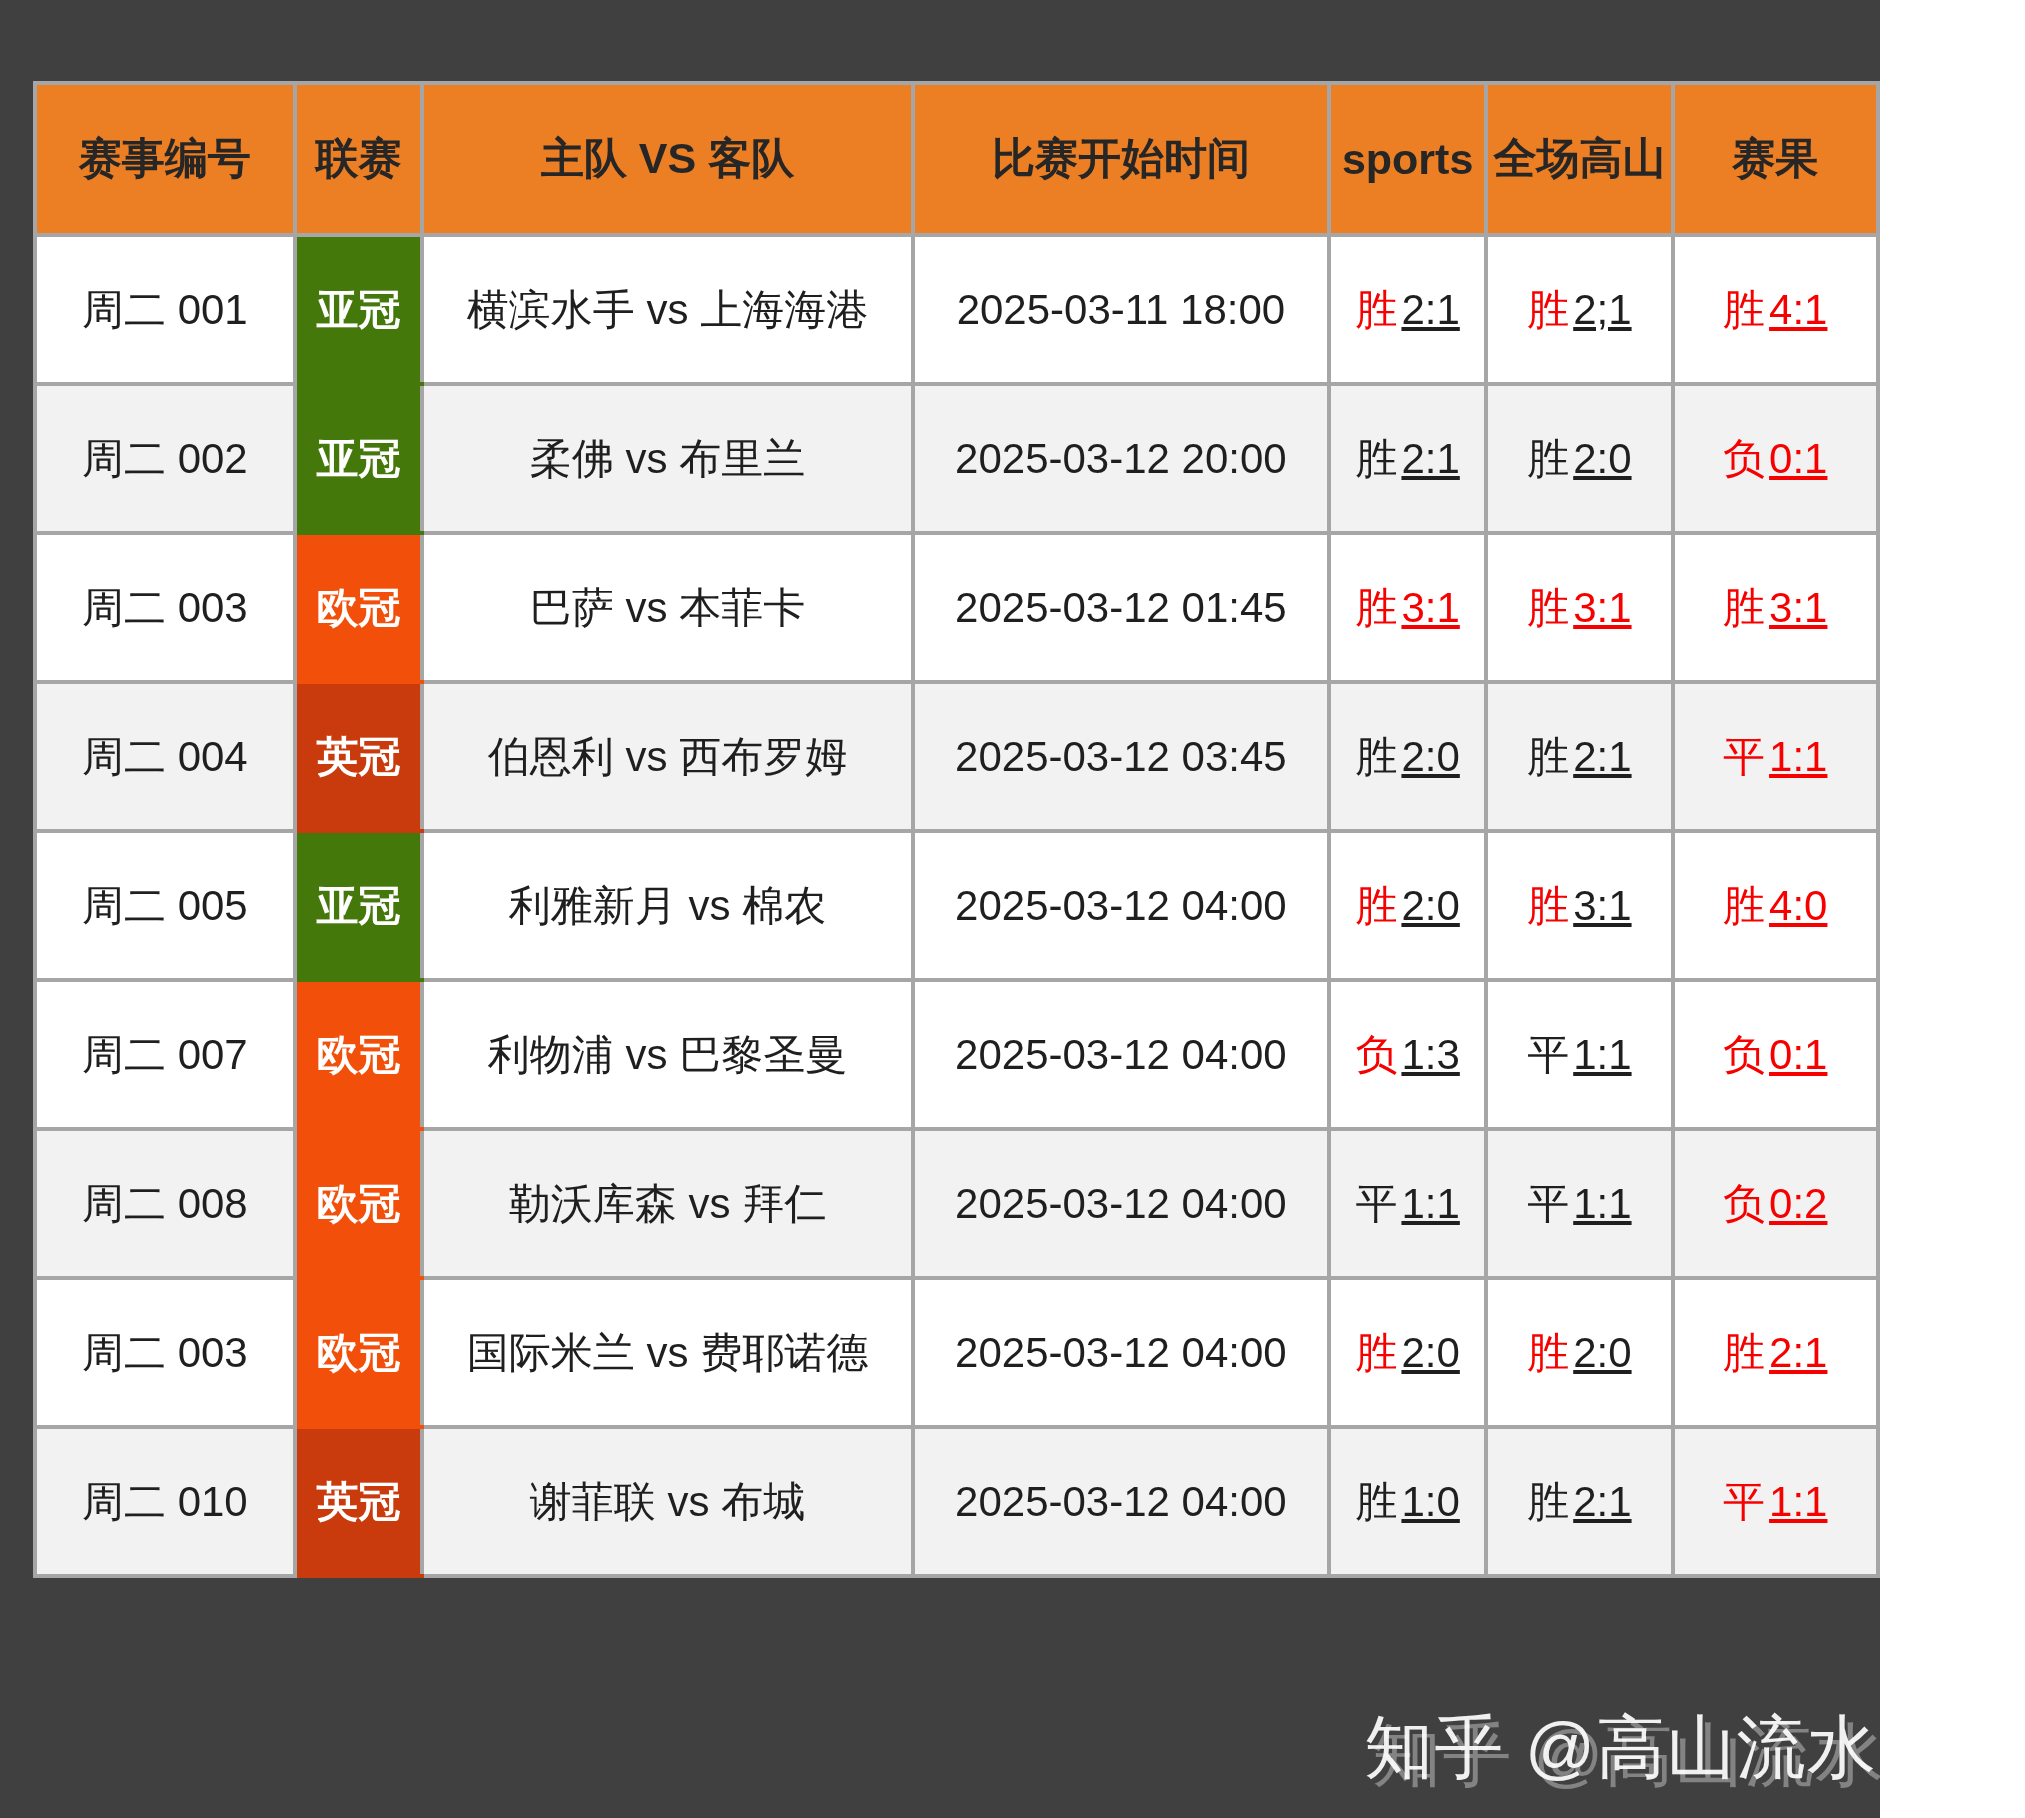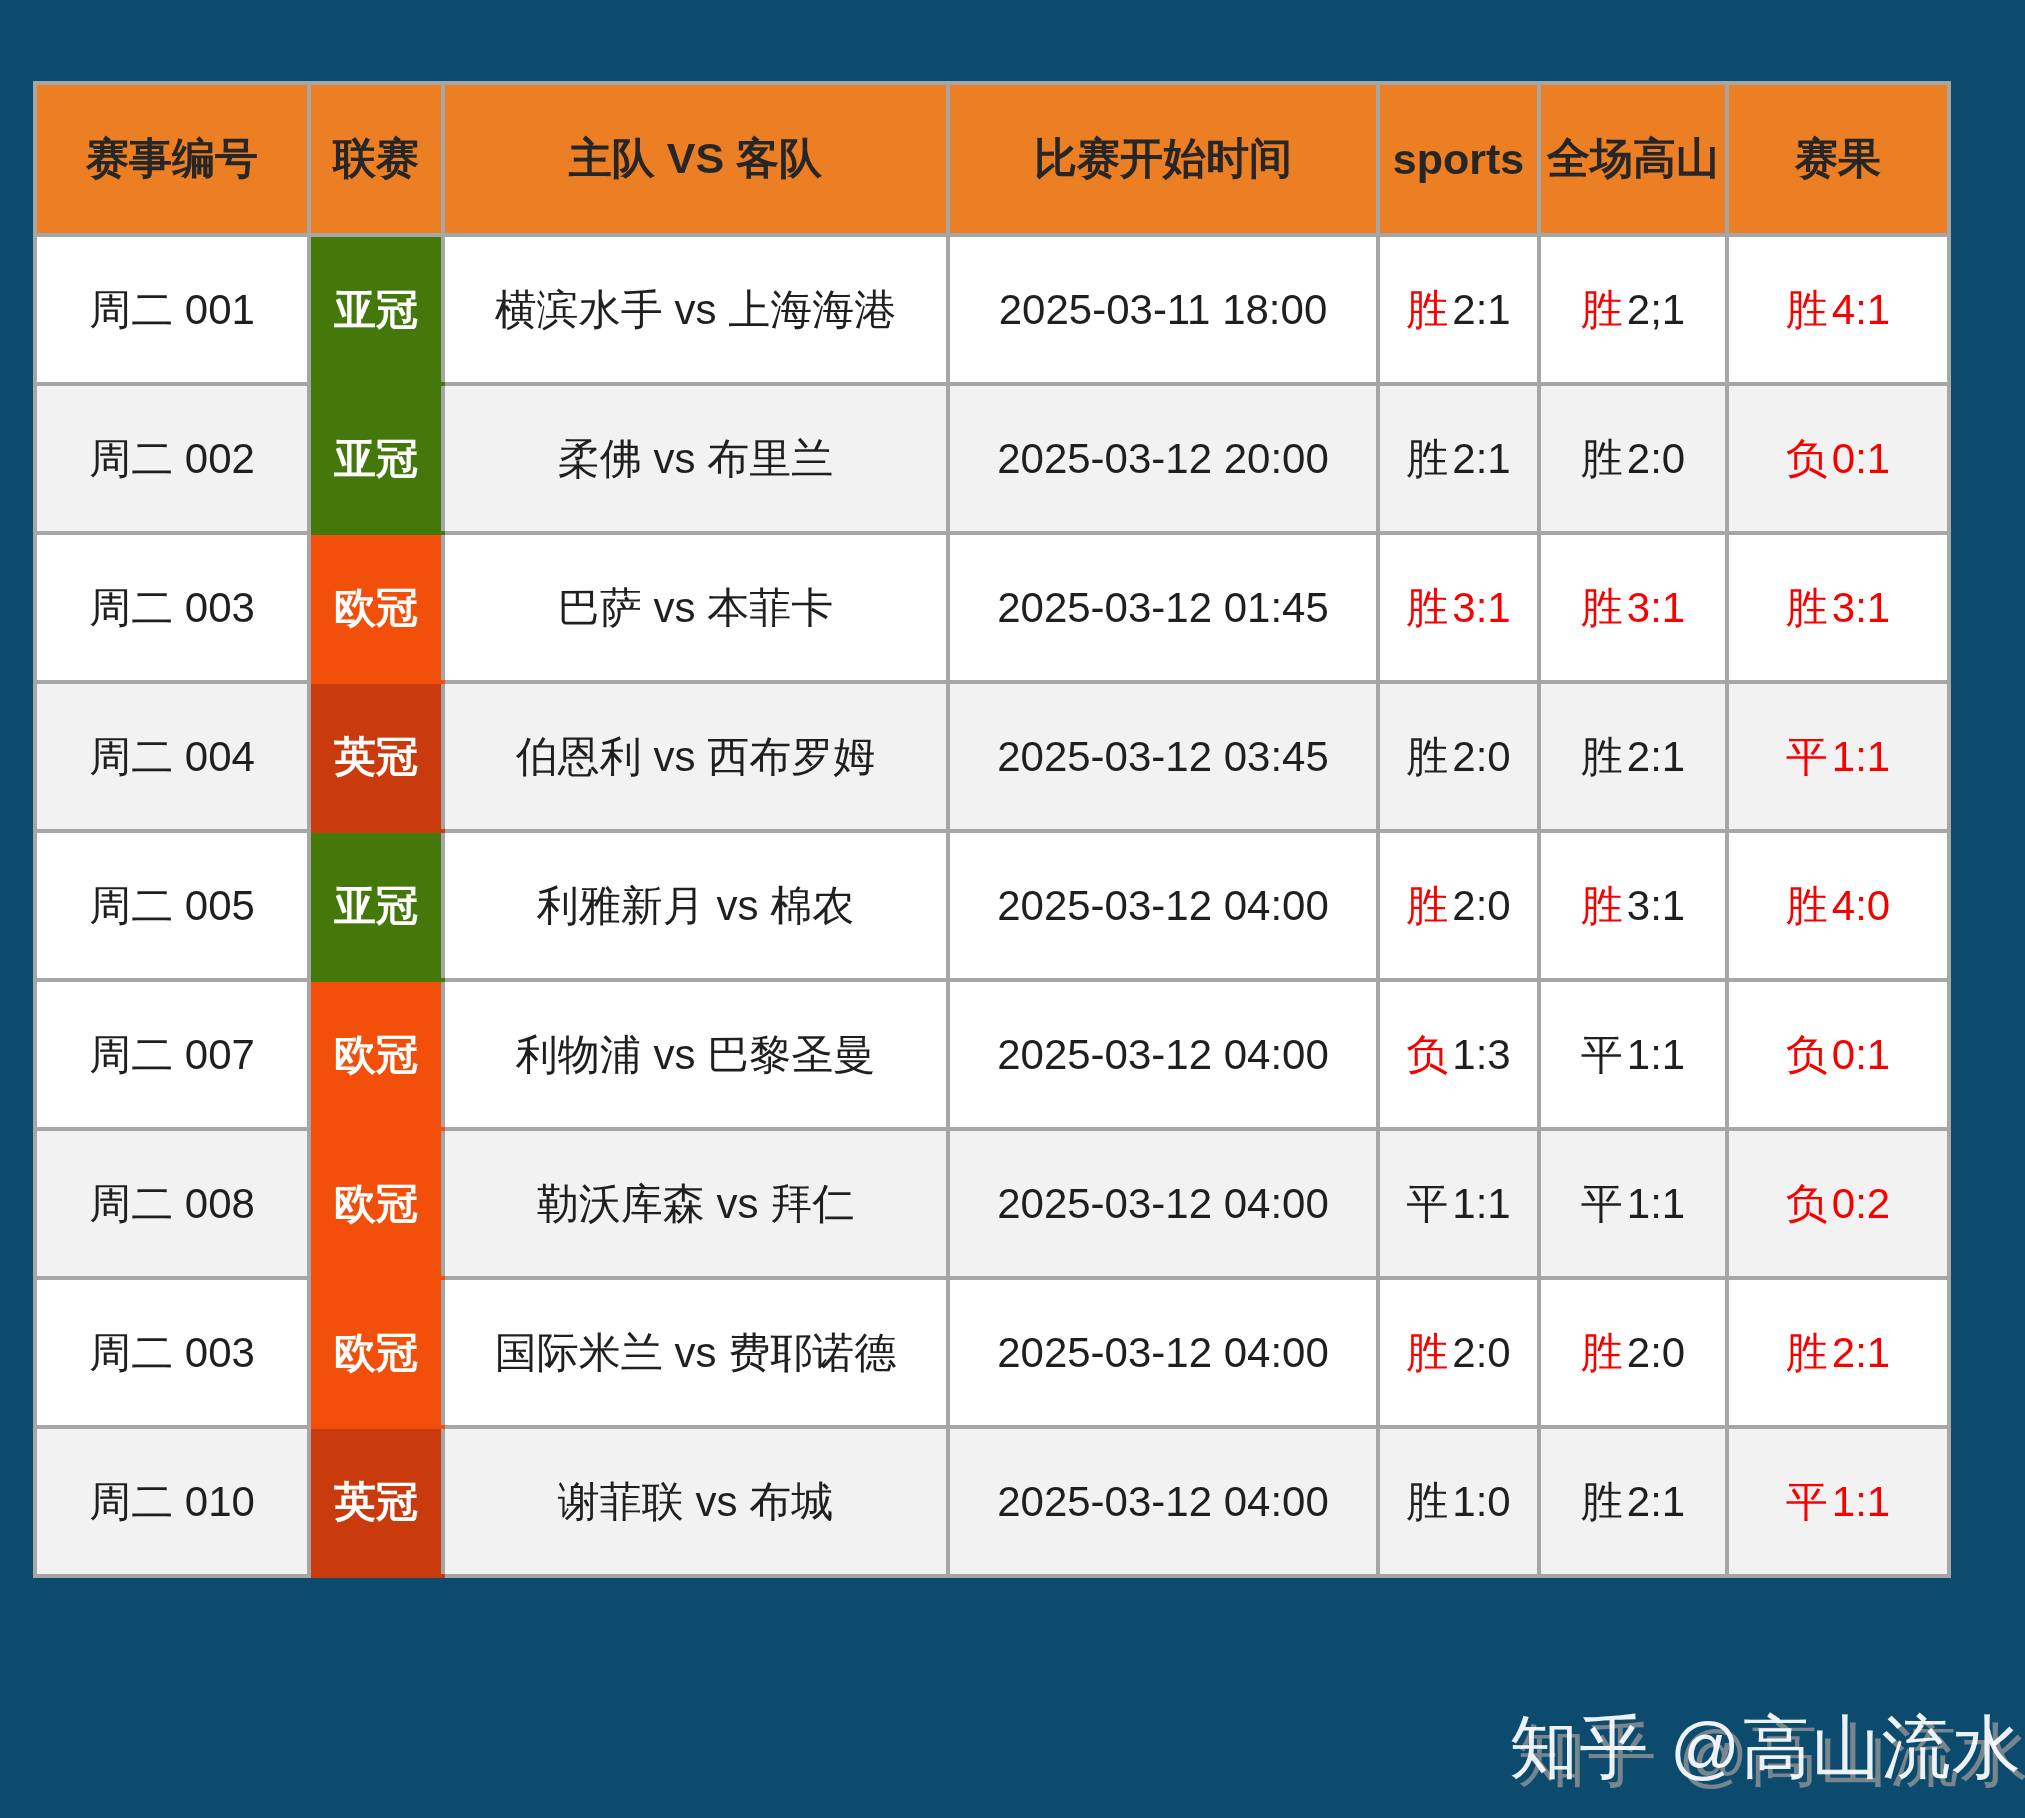--- a/index.html
+++ b/index.html
@@ -1,19 +1,19 @@
 <!DOCTYPE html>
 <html style="--red: #F70000; --dark: #1F1F1F; --border: #A6A6A6; --header-bg: #EC7E23; --row-alt: #F2F2F2;font-size:9.4px"><head>
 <meta charset="utf-8">
 <style>
   html,body{margin:0;padding:0;background:#ffffff;}
   .canvas{
     position:relative;
-    width:2025px;height:1818px;
-    background:#0c4a6e;
+    width:1880px;height:1818px;
+    background:#404040;
     overflow:hidden;
     font-family:"Liberation Sans","DejaVu Sans",sans-serif;
   }
   table.match-table{
     position:absolute;left:33px;top:81px;
     border-collapse:collapse;table-layout:fixed;
   }
   .match-table th,.match-table td{
     border:4.7px solid var(--border,#A6A6A6);
     text-align:center;vertical-align:middle;
@@ -25,21 +25,21 @@
     font-size:43px;font-weight:700;
     height:148px;
   }
   .match-table td{
     font-size:42px;color:var(--dark,#1F1F1F);
     height:145px;
   }
   .match-table tr.odd td{background:#FFFFFF;}
   .match-table tr.even td{background:var(--row-alt,#F2F2F2);}
   .match-table td.league{color:#FFFFFF;font-weight:bold;}
-  .score{margin-left:4px;}
+  .score{margin-left:4px;text-decoration:underline;}
   [data-tone="red"]{color:var(--red,#F70000);}
   [data-tone="dark"]{color:var(--dark,#1F1F1F);}
   .watermark{
     position:absolute;
     top:1702px;right:3px;
     font-size:69px;letter-spacing:1.2px;
     color:rgba(255,255,255,0.92);
     text-shadow:8.2px 8.2px 0 rgba(150,150,150,0.78);
     white-space:nowrap;
     pointer-events:none;

